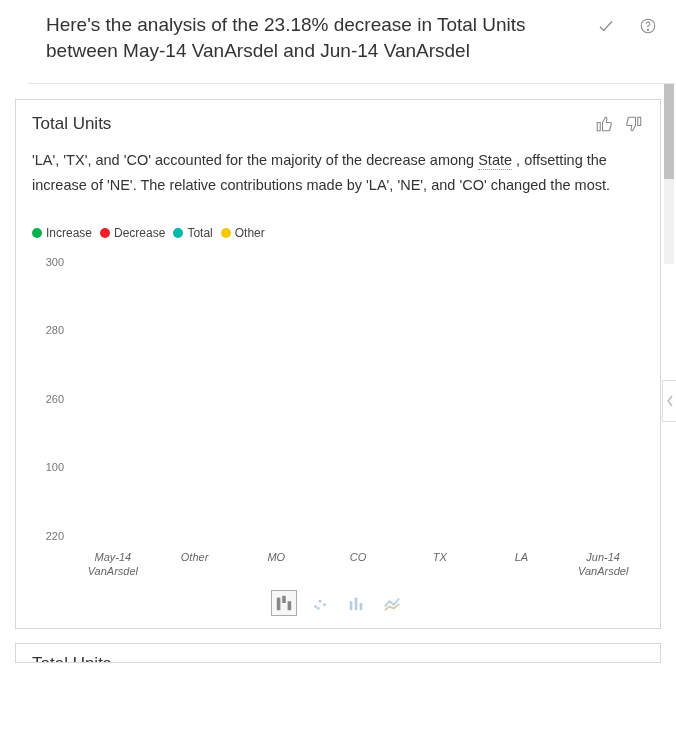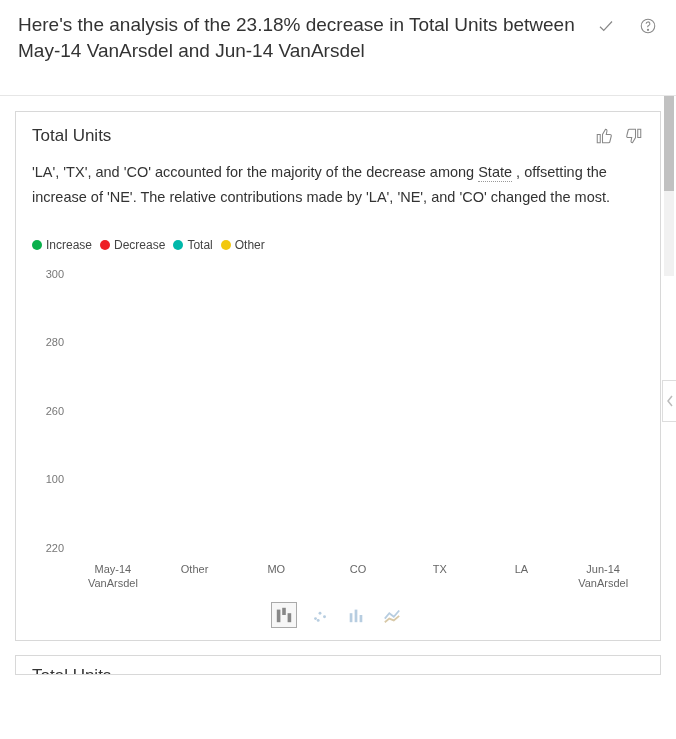--- a/index.html
+++ b/index.html
@@ -5,25 +5,26 @@
 * { box-sizing: border-box; margin: 0; padding: 0; }
 body {
   font-family: "Segoe UI", Arial, sans-serif;
   background: #fff;
   width: 676px;
   height: 739px;
   overflow: hidden;
   position: relative;
 }
 .header {
-  padding: 12px 18px 32px 18px;
+  padding: 12px 18px 20px 18px;
   display: flex;
   align-items: flex-start;
   justify-content: flex-end;
   border-bottom: 1px solid #e6e6e6;
+  margin-left: 28px;
 }
 .header-title {
   font-size: 19px;
   color: #333;
   line-height: 1.35;
   flex: 1;
   padding-right: 20px;
   font-weight: 400;
 }
 .header-actions {
@@ -137,20 +138,21 @@
   width: 100%;
   text-align: center;
   font-size: 11px;
   color: #333;
 }
 .bar-label.inside { color: #fff; font-weight: 600; }
 .xaxis {
   display: flex;
   padding-left: 40px;
   margin-top: 2px;
+  font-style: italic;
 }
 .xtick {
   flex: 1;
   font-size: 11px;
   color: #666;
   text-align: center;
   line-height: 1.3;
 }
 .chart-switch {
   display: flex;

